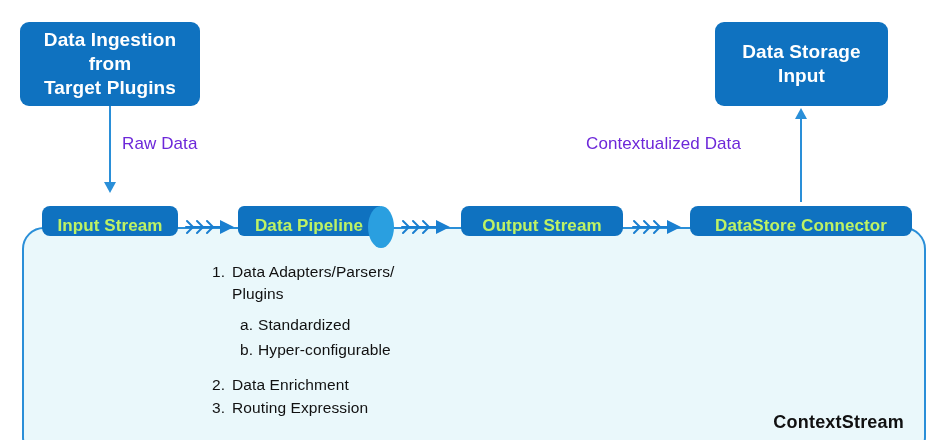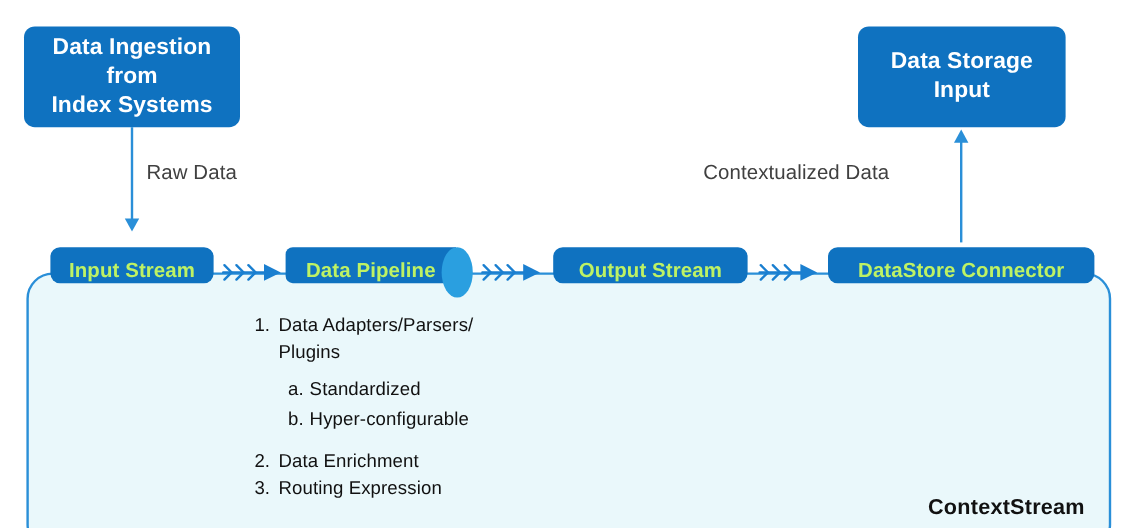--- a/index.html
+++ b/index.html
@@ -56,21 +56,21 @@
     border-left: 6px solid transparent;
     border-right: 6px solid transparent;
     border-bottom: 11px solid #2a8fd8;
   }
 
   
   .edge-label {
     position: absolute;
     font-size: 17px;
     font-weight: 500;
-    color: #404040;
+    color: #6d28d9;
     white-space: nowrap;
     letter-spacing: .1px;
   }
   #raw-data-label        { left: 122px; top: 134px; }
   #contextualized-label  { left: 586px; top: 134px; }
 
   
   #context-container {
     position: absolute;
     left: 22px;
@@ -153,21 +153,21 @@
 </style>
 </head>
 <body>
 
 <div id="canvas">
 
   <div id="ingestion-box" class="ext-box">
     <div>
       <div>Data Ingestion</div>
       <div>from</div>
-      <div>Index Systems</div>
+      <div>Target Plugins</div>
     </div>
   </div>
 
   <div id="storage-box" class="ext-box">
     <div>
       <div>Data Storage</div>
       <div>Input</div>
     </div>
   </div>
 

